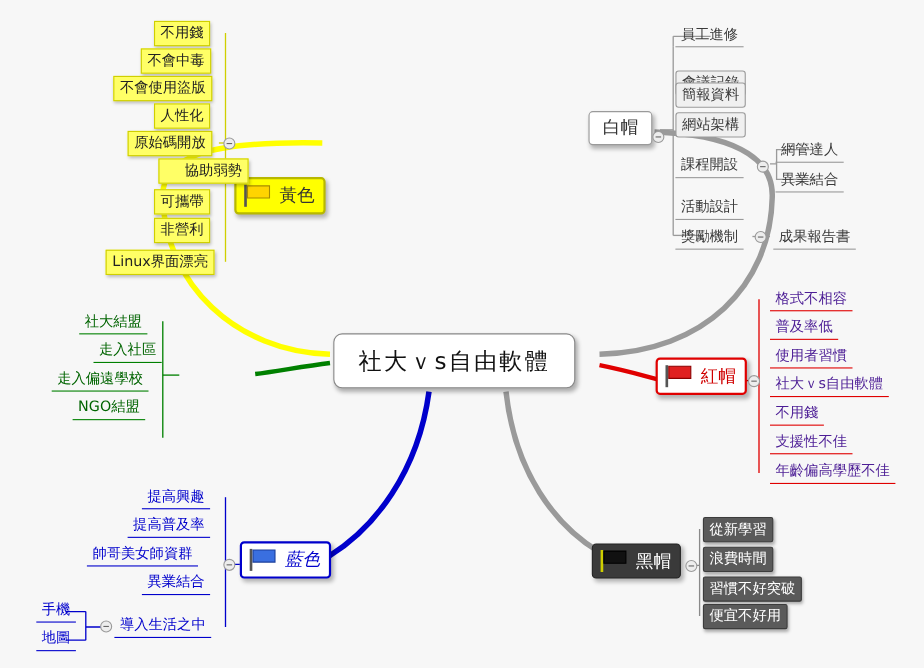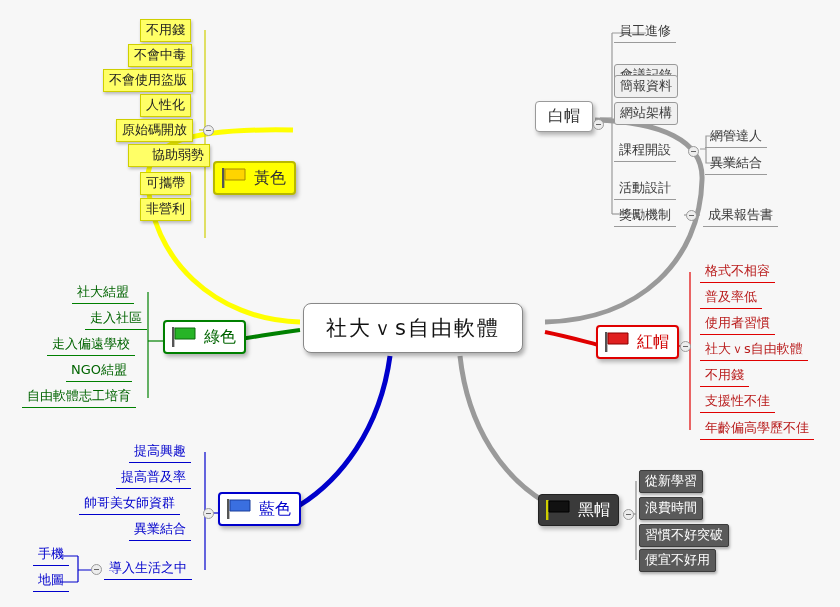--- a/index.html
+++ b/index.html
@@ -34,33 +34,33 @@
     border-radius:4px;
     box-shadow:2px 3px 4px rgba(0,0,0,.28);
     font-size:16px;
   }
   .flag{width:30px;height:24px;display:block;}
 
   .branch.white{background:#ffffff;border:1px solid #9a9a9a;color:#333;padding:4px 12px;}
   .branch.yellow{background:#ffff00;border:2px solid #b8b800;color:#333;}
   .branch.green{background:#ffffff;border:2px solid #008000;color:#006400;}
   .branch.red{background:#ffffff;border:2px solid #e00000;color:#d00000;}
-  .branch.blue{background:#ffffff;border:2px solid #0000cc;color:#0000cc;}
+  .branch.blue{background:#ffffff;border:2px solid #0000cc;color:#0000cc;font-style:italic;}
   .branch.black{background:#3a3a3a;border:1px solid #222;color:#ffffff;}
 
   
   .leaf{
     font-size:13px;
     padding:1px 5px 2px 5px;
     color:#222;
   }
   .leaf.yellow{background:#ffff66;border:1px solid #cfcf00;box-shadow:1px 2px 3px rgba(0,0,0,.25);color:#222;}
   .leaf.white{border-bottom:1px solid #9a9a9a;color:#3a3a3a;}
   .leaf.green{border-bottom:1px solid #008000;color:#006400;}
-  .leaf.red{border-bottom:1px solid #e00000;color:#b91c1c;}
+  .leaf.red{border-bottom:1px solid #e00000;color:#4c1d95;}
   .leaf.blue{border-bottom:1px solid #0000cc;color:#0000cc;}
   .leaf.black{background:#5a5a5a;border:1px solid #3c3c3c;color:#ffffff;border-radius:2px;
               box-shadow:1px 2px 3px rgba(0,0,0,.3);}
 
   
   .toggle{
     position:absolute;width:11px;height:11px;border-radius:50%;
     border:1px solid #9a9a9a;background:#ededed;
     box-sizing:border-box;
   }
@@ -143,39 +143,30 @@
       <span>黃色</span>
     </div>
   </div>
   <div class="toggle" style="left:203px;top:125px;"></div>
 
   <div class="node leaf yellow" style="left:140px;top:19px;">不用錢</div>
   <div class="node leaf yellow" style="left:128px;top:44px;">不會中毒</div>
   <div class="node leaf yellow" style="left:103px;top:69px;">不會使用盜版</div>
   <div class="node leaf yellow" style="left:140px;top:94px;">人性化</div>
   <div class="node leaf yellow" style="left:116px;top:119px;">原始碼開放</div>
-  <div class="node leaf yellow" style="left:128px;top:144px;padding-left:23px;">協助弱勢</div>
+  <div class="node leaf yellow" style="left:144px;top:144px;padding-left:23px;">協助弱勢</div>
   <div class="node leaf yellow" style="left:140px;top:172px;">可攜帶</div>
   <div class="node leaf yellow" style="left:140px;top:198px;">非營利</div>
-
-  <div class="node" style="left:163px;top:320px;">
-    <div class="branch green">
-      <svg class="flag" viewBox="0 0 30 24">
-        <rect x="3" y="2" width="2.4" height="20" fill="#555"></rect>
-        <path d="M6,3 L26,3 L26,14 L6,14 Z" fill="#27b427" stroke="#0d6b0d" stroke-width="1"></path>
-      </svg>
-      <span>綠色</span>
-    </div>
-  </div>
+  <div class="node leaf yellow" style="left:96px;top:227px;">Linux界面漂亮</div>
+
 
   <div class="node leaf green" style="left:72px;top:282px;">社大結盟</div>
   <div class="node leaf green" style="left:85px;top:308px;">走入社區</div>
   <div class="node leaf green" style="left:47px;top:334px;">走入偏遠學校</div>
   <div class="node leaf green" style="left:66px;top:360px;">NGO結盟</div>
-  <div class="node leaf green" style="left:22px;top:386px;">自由軟體志工培育</div>
 
   <div class="node" style="left:596px;top:325px;">
     <div class="branch red">
       <svg class="flag" viewBox="0 0 30 24">
         <rect x="3" y="2" width="2.4" height="20" fill="#555"></rect>
         <path d="M6,3 L26,3 L26,14 L6,14 Z" fill="#e02020" stroke="#8b0000" stroke-width="1"></path>
       </svg>
       <span>紅帽</span>
     </div>
   </div>

